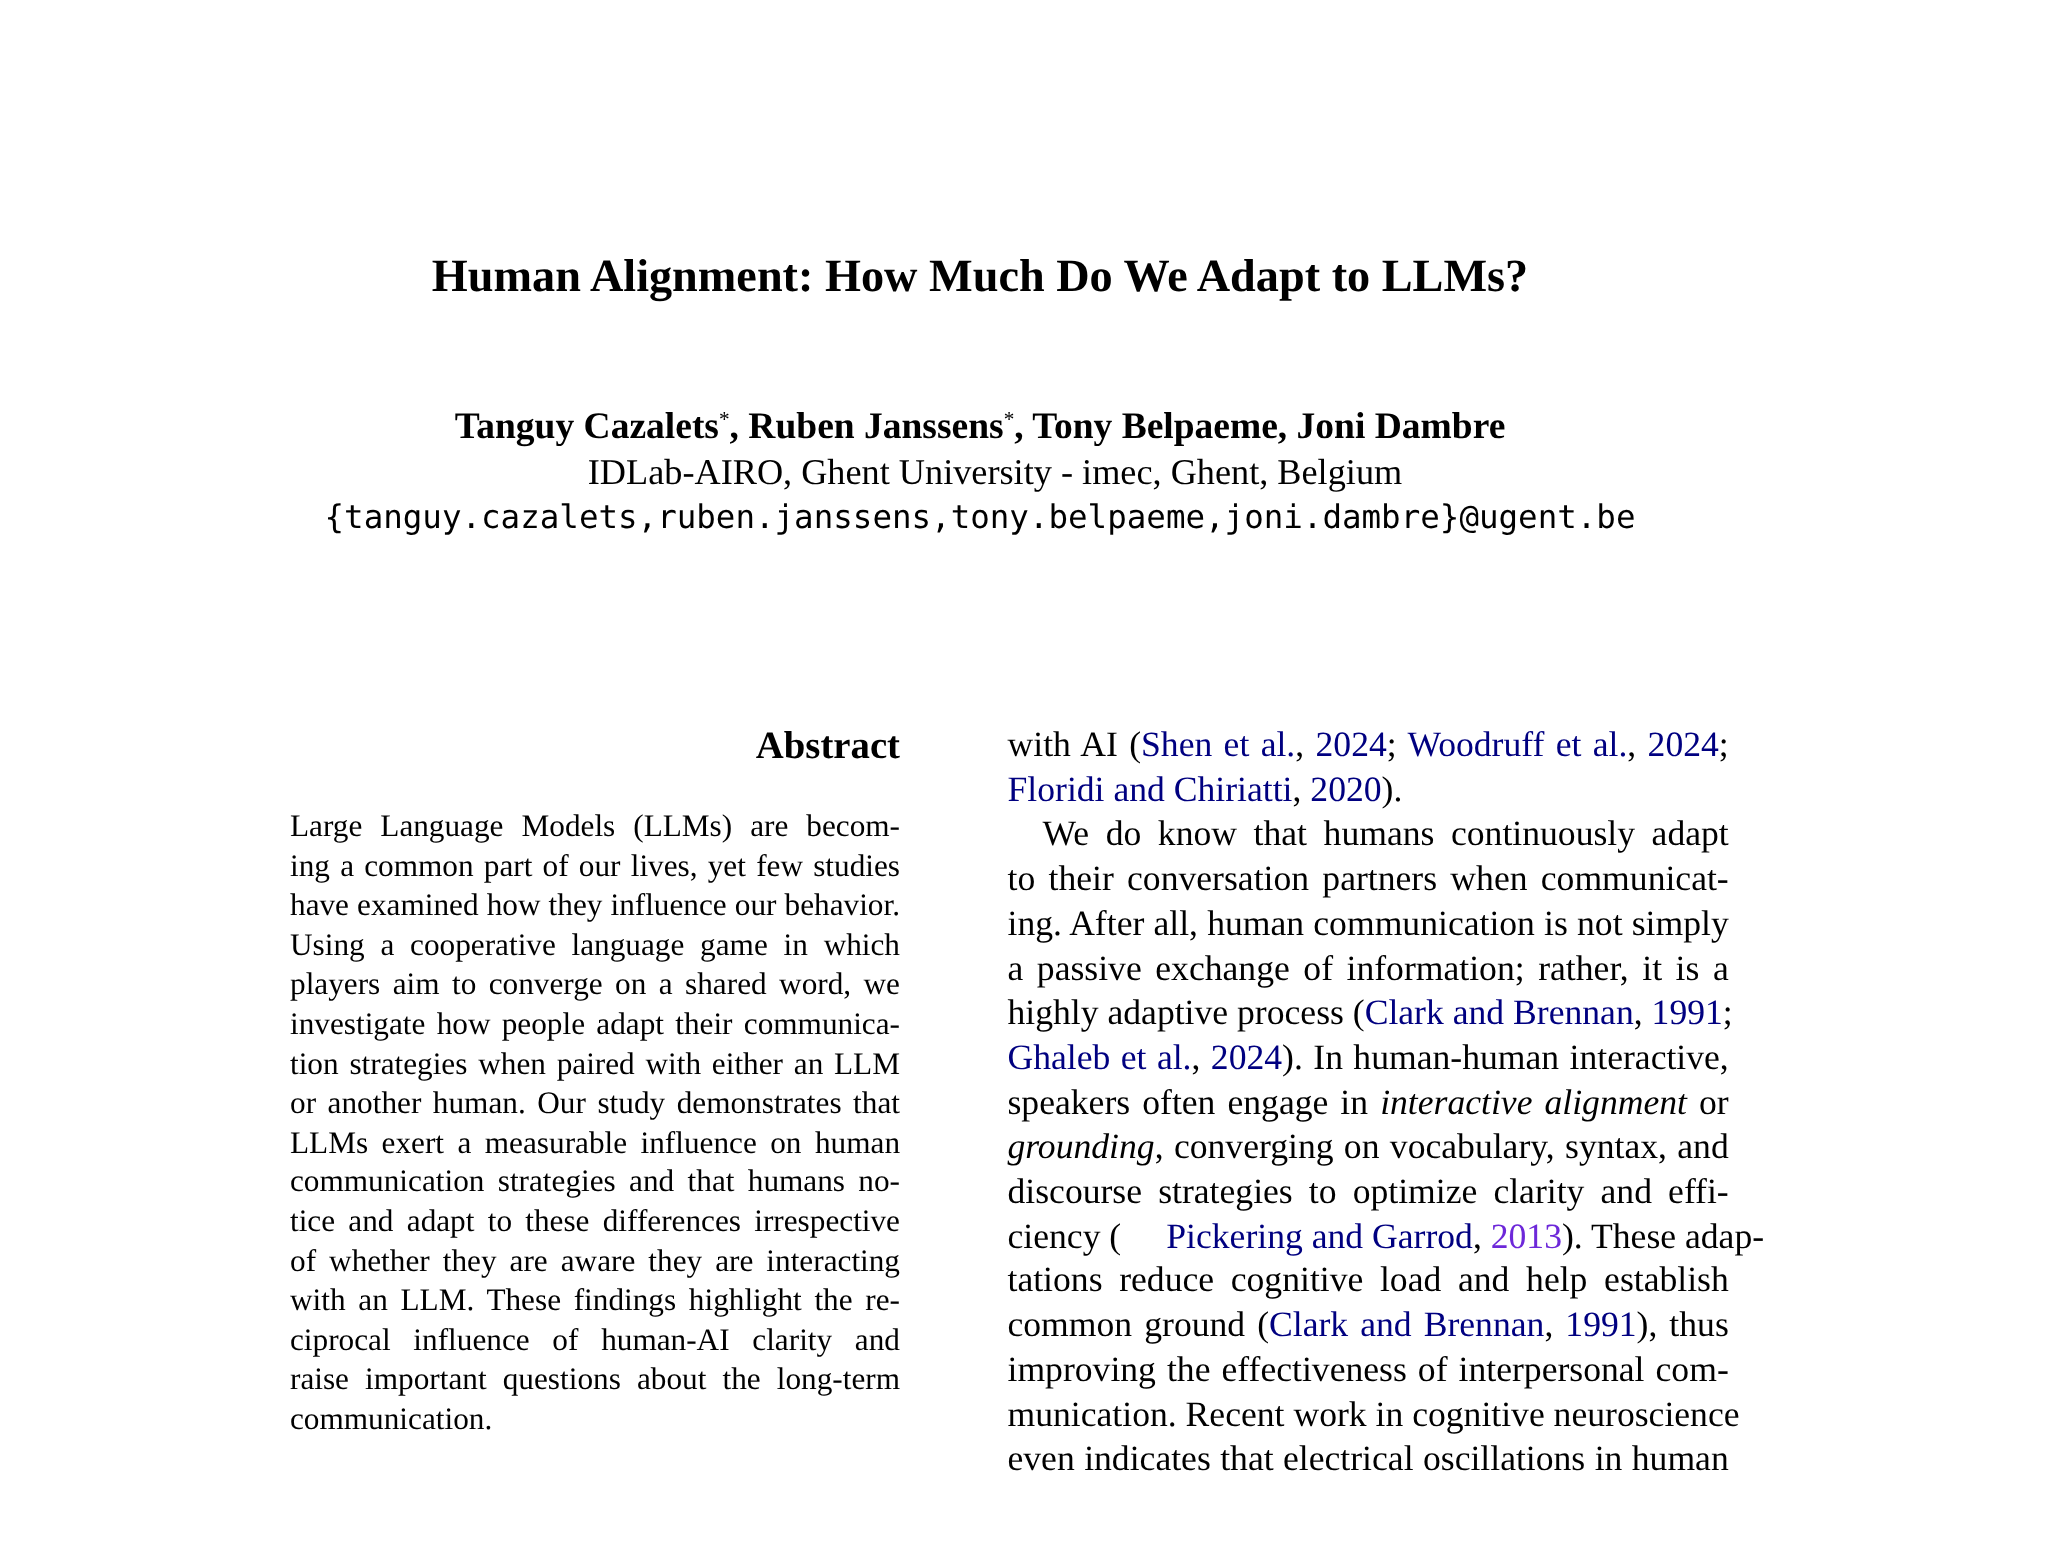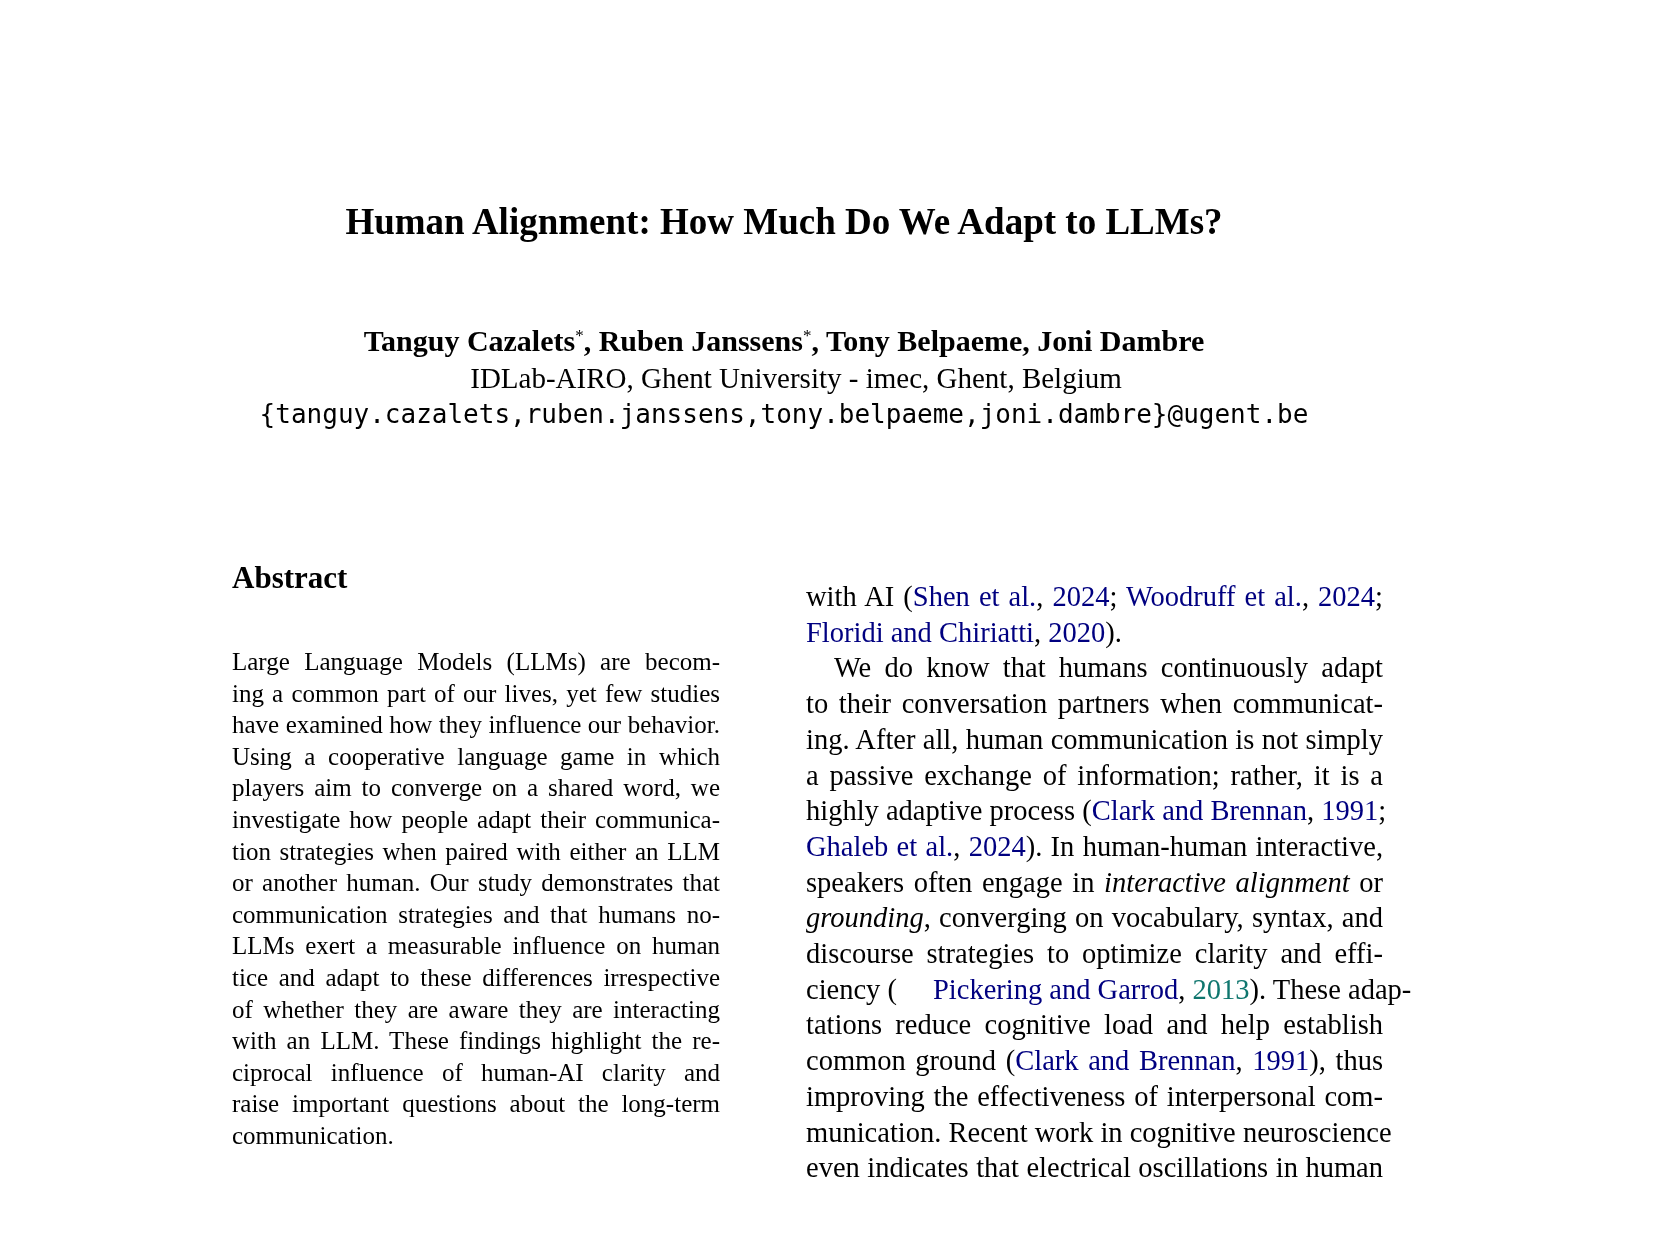--- a/index.html
+++ b/index.html
@@ -2,21 +2,21 @@
 <html><head>
 <meta charset="utf-8">
 <style>
   html, body { margin: 0; padding: 0; background: #ffffff; }
   body { width: 1654px; height: 1241px; position: relative; overflow: hidden; color: #000; font-family: "Liberation Serif", "DejaVu Serif", serif; }
   .title { position: absolute; top: 200px; left: 0; width: 1568px; text-align: center; font-size: 37px; font-weight: bold; }
   .authors { position: absolute; top: 324px; left: 0; width: 1568px; text-align: center; font-size: 30px; font-weight: bold; }
   .authors sup { font-size: 17px; font-weight: normal; vertical-align: top; position: relative; top: 2px; }
   .affil { position: absolute; top: 362px; left: 12px; width: 1568px; text-align: center; font-size: 29px; }
   .email { position: absolute; top: 399px; left: 0; width: 1568px; text-align: center; font-size: 26px; font-family: "DejaVu Sans Mono", "Liberation Mono", monospace; letter-spacing: 0px; }
-  .abs-head { position: absolute; top: 560px; left: 232px; width: 488px; text-align: left; font-size: 31px; font-weight: bold; font-family: Liberation Serif, serif; }
+  .abs-head { position: absolute; top: 578px; left: 232px; width: 488px; text-align: right; font-size: 31px; font-weight: bold; font-family: Liberation Serif, serif; }
   .col { position: absolute; }
   .col .ln { display: block; white-space: nowrap; text-align: justify; text-align-last: justify; }
   .col .ln.last { text-align-last: left; }
   .left { top: 646px; left: 232px; width: 488px; font-size: 25px; line-height: 31.6px; }
   .right { top: 579px; left: 806px; width: 577px; font-size: 28.5px; line-height: 35.7px; }
   .indent { padding-left: 28px; }
   a.cite { color: #000080; text-decoration: none; }
   em { font-style: italic; }
 </style>
 </head>
@@ -34,41 +34,41 @@
 
 <div class="col left" id="abstract-col">
     <span class="ln">Large Language Models (LLMs) are becom-</span>
     <span class="ln">ing a common part of our lives, yet few studies</span>
     <span class="ln">have examined how they influence our behavior.</span>
     <span class="ln">Using a cooperative language game in which</span>
     <span class="ln">players aim to converge on a shared word, we</span>
     <span class="ln">investigate how people adapt their communica-</span>
     <span class="ln">tion strategies when paired with either an LLM</span>
     <span class="ln">or another human. Our study demonstrates that</span>
+    <span class="ln">LLMs exert a measurable influence on human</span>
     <span class="ln">communication strategies and that humans no-</span>
-    <span class="ln">LLMs exert a measurable influence on human</span>
     <span class="ln">tice and adapt to these differences irrespective</span>
     <span class="ln">of whether they are aware they are interacting</span>
     <span class="ln">with an LLM. These findings highlight the re-</span>
     <span class="ln">ciprocal influence of human-AI clarity and</span>
     <span class="ln">raise important questions about the long-term</span>
     <span class="ln last">communication.</span>
   </div>
 
 <div class="col right" id="body-col">
     <span class="ln"><span>with AI (</span><a class="cite" style="color: rgb(0, 0, 128);">Shen et al.</a><span>, </span><a class="cite" style="color: rgb(0, 0, 128);">2024</a><span>; </span><a class="cite" style="color: rgb(0, 0, 128);">Woodruff et al.</a><span>, </span><a class="cite" style="color: rgb(0, 0, 128);">2024</a><span>;</span></span>
     <span class="ln last"><a class="cite" style="color: rgb(0, 0, 128);">Floridi and Chiriatti</a><span>, </span><a class="cite" style="color: rgb(0, 0, 128);">2020</a><span>).</span></span>
     <span class="ln indent"><span>We do know that humans continuously adapt</span></span>
     <span class="ln"><span>to their conversation partners when communicat-</span></span>
     <span class="ln"><span>ing. After all, human communication is not simply</span></span>
     <span class="ln"><span>a passive exchange of information; rather, it is a</span></span>
     <span class="ln"><span>highly adaptive process (</span><a class="cite" style="color: rgb(0, 0, 128);">Clark and Brennan</a><span>, </span><a class="cite" style="color: rgb(0, 0, 128);">1991</a><span>;</span></span>
     <span class="ln"><a class="cite" style="color: rgb(0, 0, 128);">Ghaleb et al.</a><span>, </span><a class="cite" style="color: rgb(0, 0, 128);">2024</a><span>). In human-human interactive,</span></span>
     <span class="ln"><span>speakers often engage in </span><em>interactive alignment</em><span> or</span></span>
     <span class="ln"><em>grounding</em><span>, converging on vocabulary, syntax, and</span></span>
     <span class="ln"><span>discourse strategies to optimize clarity and effi-</span></span>
-    <span class="ln"><span>ciency (</span><a class="cite" style="color: rgb(0, 0, 128); margin-left: 36px;">Pickering and Garrod</a><span>, </span><a class="cite" style="color: #0f766e; margin-top: 25px;">2013</a><span>). These adap-</span></span>
+    <span class="ln"><span>ciency (</span><a class="cite" style="color: rgb(0, 0, 128); margin-left: 36px;">Pickering and Garrod</a><span>, </span><a class="cite" style="color: #6d28d9; margin-top: 25px;">2013</a><span>). These adap-</span></span>
     <span class="ln"><span>tations reduce cognitive load and help establish</span></span>
     <span class="ln"><span>common ground (</span><a class="cite" style="color: rgb(0, 0, 128);">Clark and Brennan</a><span>, </span><a class="cite" style="color: rgb(0, 0, 128);">1991</a><span>), thus</span></span>
     <span class="ln"><span>improving the effectiveness of interpersonal com-</span></span>
     <span class="ln"><span>munication. Recent work in cognitive neuroscience</span></span>
     <span class="ln"><span>even indicates that electrical oscillations in human</span></span>
   </div>
 
 </body></html>

